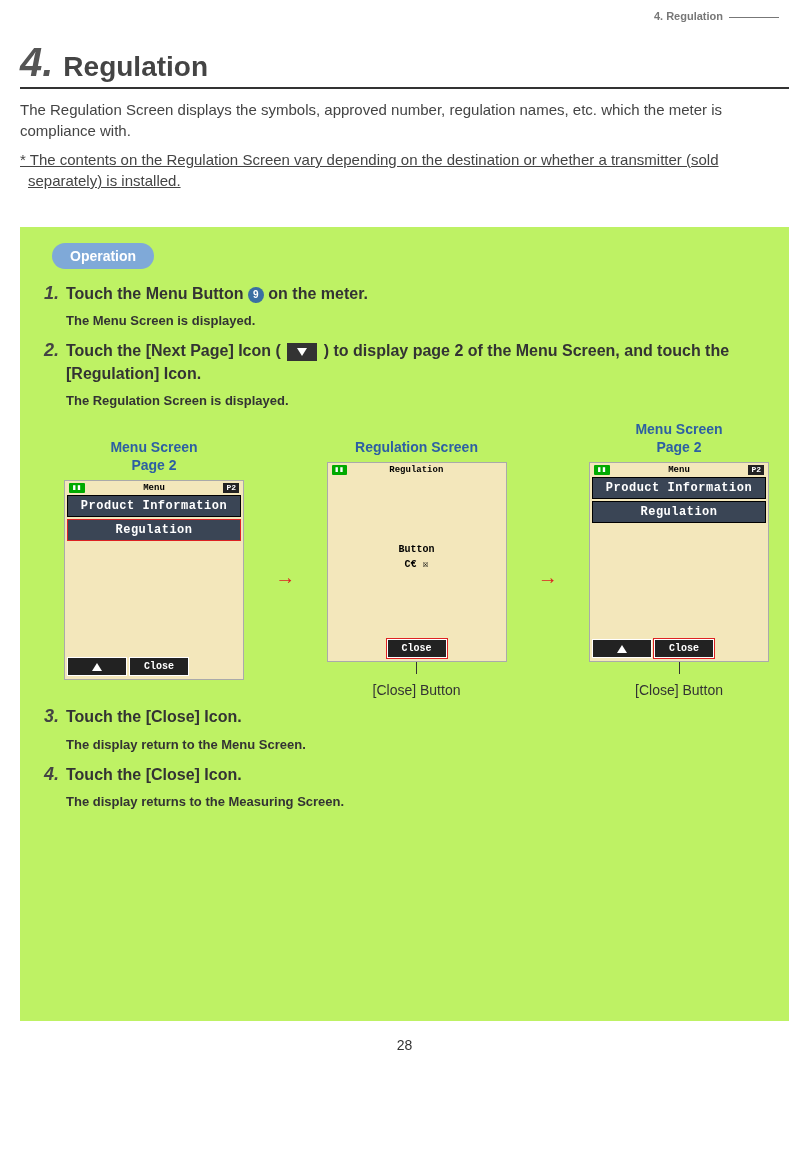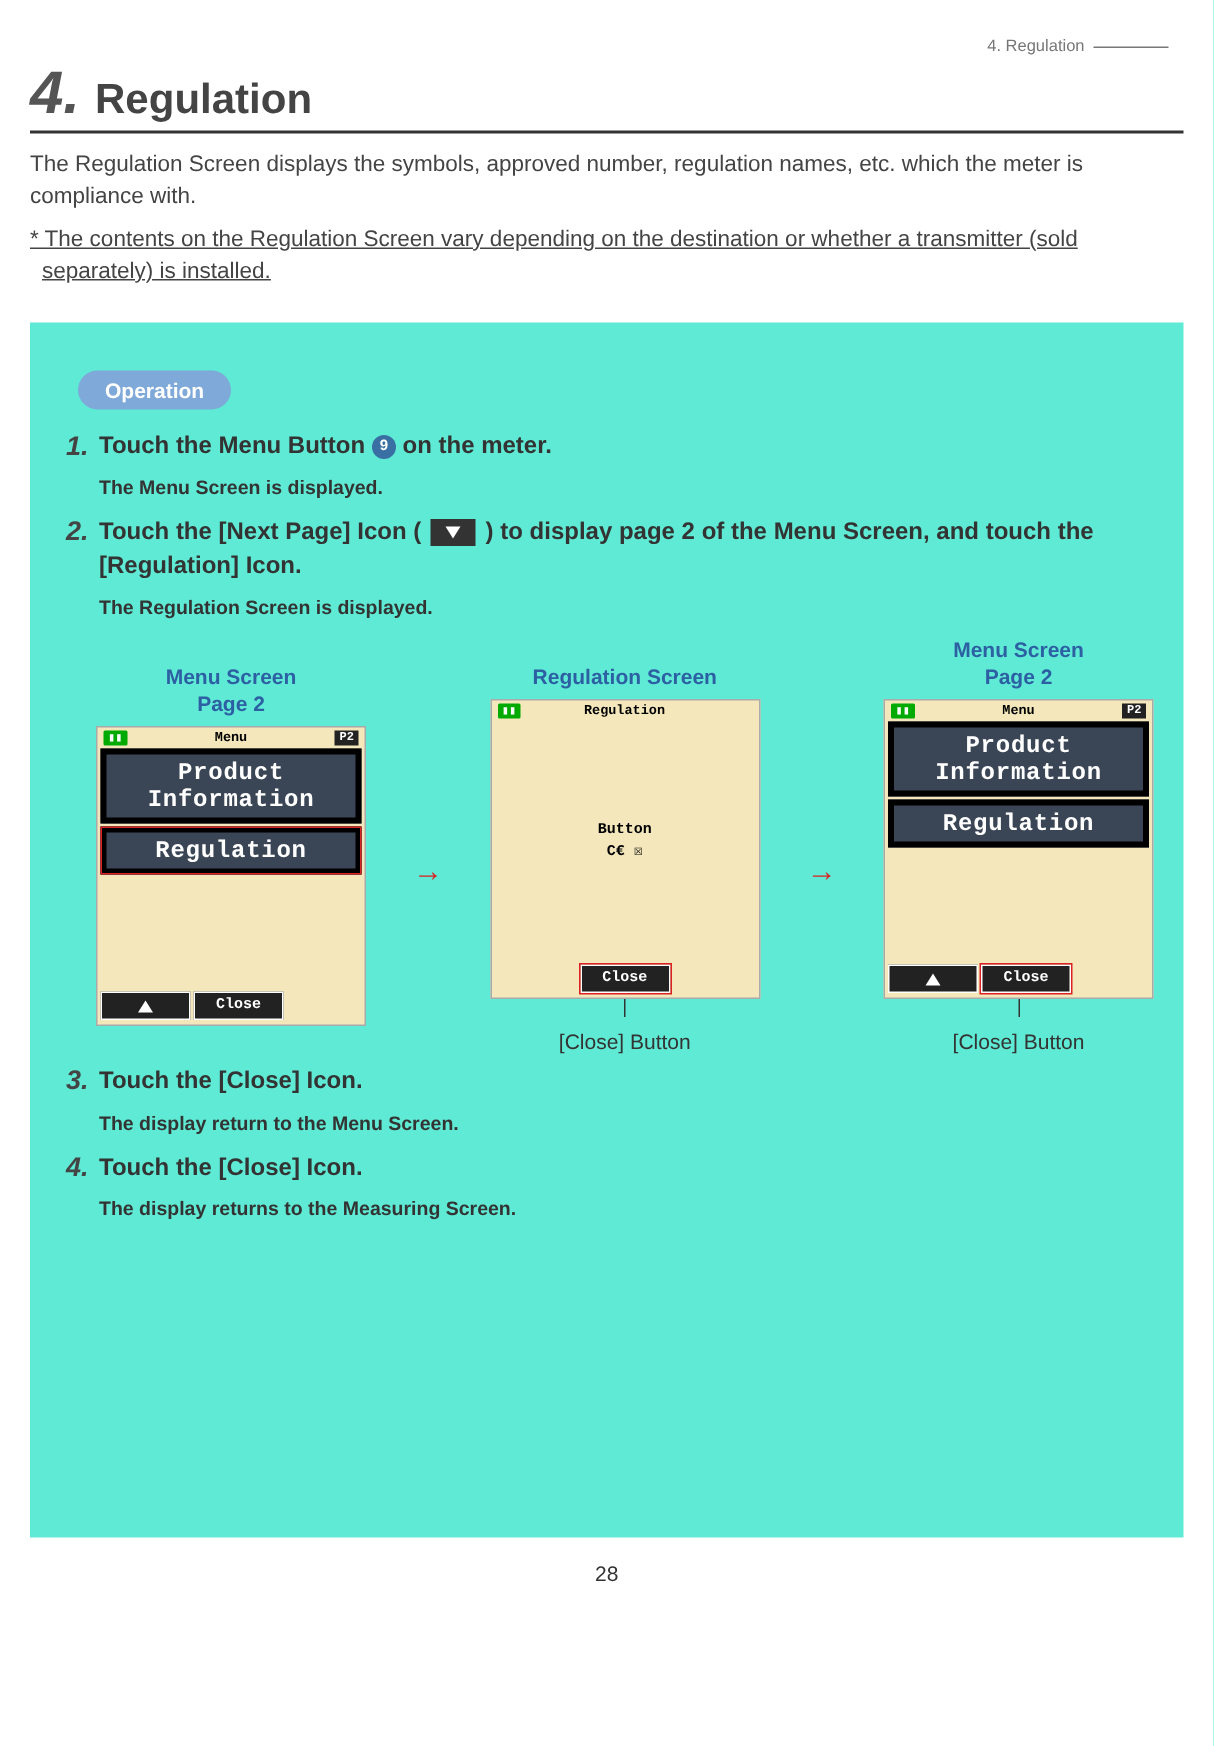--- a/index.html
+++ b/index.html
@@ -1,25 +1,25 @@
 <!DOCTYPE html>
 <html><head>
 <meta charset="utf-8">
 <style>
   * { box-sizing: border-box; margin: 0; padding: 0; }
   body { font-family: Arial, Helvetica, sans-serif; color: #333; width: 809px; background: #fff; }
   .page { padding: 10px 20px 0 20px; position: relative; }
-  .header-right { position: absolute; top: 25px; right: 30px; font-size: 11px; color: #777; }
+  .header-right { position: absolute; top: 10px; right: 30px; font-size: 11px; color: #777; font-weight: bold; }
   .header-right .line { display: inline-block; width: 50px; border-top: 1px solid #777; vertical-align: middle; margin-left: 6px; }
   .section-heading { border-bottom: 2px solid #333; padding-bottom: 2px; margin-top: 30px; margin-bottom: 10px; display: flex; align-items: baseline; }
   .section-heading .num { font-size: 40px; font-weight: bold; color: #555; font-style: italic; margin-right: 10px; }
   .section-heading .title { font-size: 28px; font-weight: bold; color: #444; }
   .intro { font-size: 15px; color: #444; margin-bottom: 8px; line-height: 1.4; }
   .note { font-size: 15px; color: #444; text-indent: -8px; padding-left: 8px; line-height: 1.4; text-decoration: underline; }
-  .op-box { background: #5eead4; margin-top: 24px; padding: 32px 20px 200px 20px; }
+  .op-box { background: #bef264; margin-top: 36px; padding: 16px 20px 200px 20px; }
   .pill { display: inline-block; background: #7fa9d8; color: #fff; font-weight: bold; font-size: 14px; padding: 5px 18px; border-radius: 14px; margin-left: 12px; margin-bottom: 14px; }
   .step { display: flex; margin-bottom: 12px; margin-left: 4px; }
   .step-num { font-size: 18px; font-weight: bold; font-style: italic; color: #444; min-width: 22px; }
   .step-body { flex: 1; }
   .step-title { font-size: 16px; font-weight: bold; color: #333; line-height: 1.4; }
   .step-title .badge { display: inline-flex; align-items: center; justify-content: center; width: 16px; height: 16px; border-radius: 50%; background: #3a6fa3; color: #fff; font-size: 10px; font-weight: bold; font-style: normal; vertical-align: middle; }
   .icon-box { display: inline-flex; align-items: center; justify-content: center; width: 30px; height: 18px; background: #333; color: #fff; vertical-align: middle; margin: 0 2px; }
   .icon-box svg { display:block; }
   .step-result { font-size: 13px; font-weight: bold; color: #333; margin-top: 8px; }
   .screenshots-row { display: flex; align-items: center; justify-content: space-between; margin: 6px 0 8px 24px; }
@@ -27,21 +27,21 @@
   .shot-label { color: #2d5fa3; font-weight: bold; font-size: 14px; text-align: center; line-height: 1.25; margin-bottom: 6px; height: 36px; display:flex; align-items:flex-end; justify-content:center; }
   .arrow { color: #d22; font-size: 20px; margin: 0 2px; align-self:center; margin-top: 36px;}
   .device-screen {
     width: 180px; height: 200px; background: #f3e7bb; border: 1px solid #aaa;
     display: flex; flex-direction: column; font-family: "Courier New", monospace; font-size: 10px;
     position: relative;
   }
   .bar-top { background: transparent; display: flex; justify-content: space-between; padding: 2px 4px; color:#000; font-weight: bold; font-size:9px; }
   .bar-top .batt { background:#0a0; color:#fff; padding:0 3px; border-radius:1px; font-size:8px; }
   .bar-top .pg { background:#222; color:#fff; padding:0 3px; font-size:8px; }
-  .menu-item { background:#3a4555; color:#fff; text-align:center; padding:3px 0; margin:0 2px 2px 2px; font-weight:bold; border:4px solid #000000; font-size:16px; letter-spacing:0.5px; }
+  .menu-item { background:#3a4555; color:#fff; text-align:center; padding:3px 0; margin:0 2px 2px 2px; font-weight:bold; border:1px solid #000000; font-size:12px; letter-spacing:0.5px; }
   .menu-item.hl { outline:1px solid #d22; outline-offset:-1px; }
   .spacer { flex:1; }
   .bottom-bar { display:flex; padding:2px 2px 3px 2px; gap:2px; }
   .bb-btn { background:#222; color:#fff; text-align:center; padding:3px 0; border:1px solid #fff; font-weight:bold; font-size:10px; flex:0 0 60px; display:flex; align-items:center; justify-content:center; }
   .bb-btn.tri svg { display:block; }
   .bb-btn.hl { outline:1px solid #d22; outline-offset:0px; }
   .center-content { flex:1; display:flex; flex-direction:column; align-items:center; justify-content:center; gap:3px; color:#000; font-weight:bold; }
   .close-caption { font-size: 14px; color:#333; margin-top: 6px; }
   .pointer-line { width:1px; height:12px; background:#333; margin-bottom:2px; }
   .page-num { text-align:center; font-size:14px; color:#333; margin-top: 16px; }

